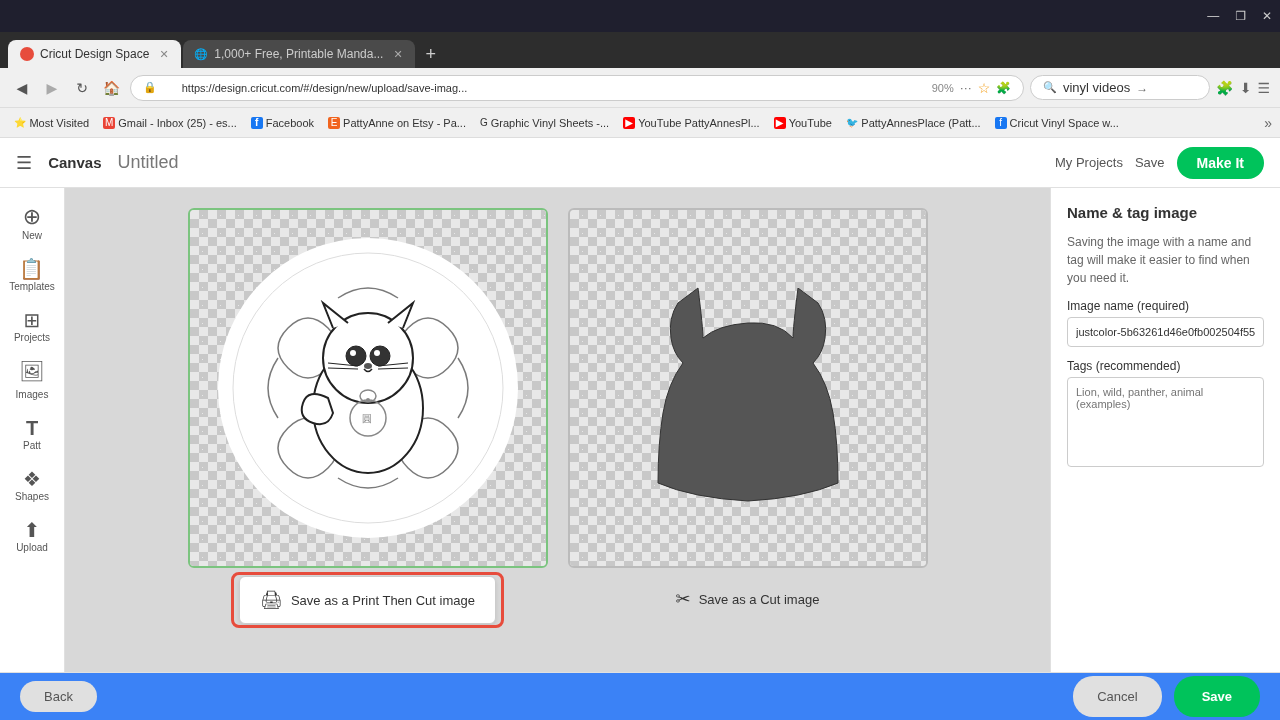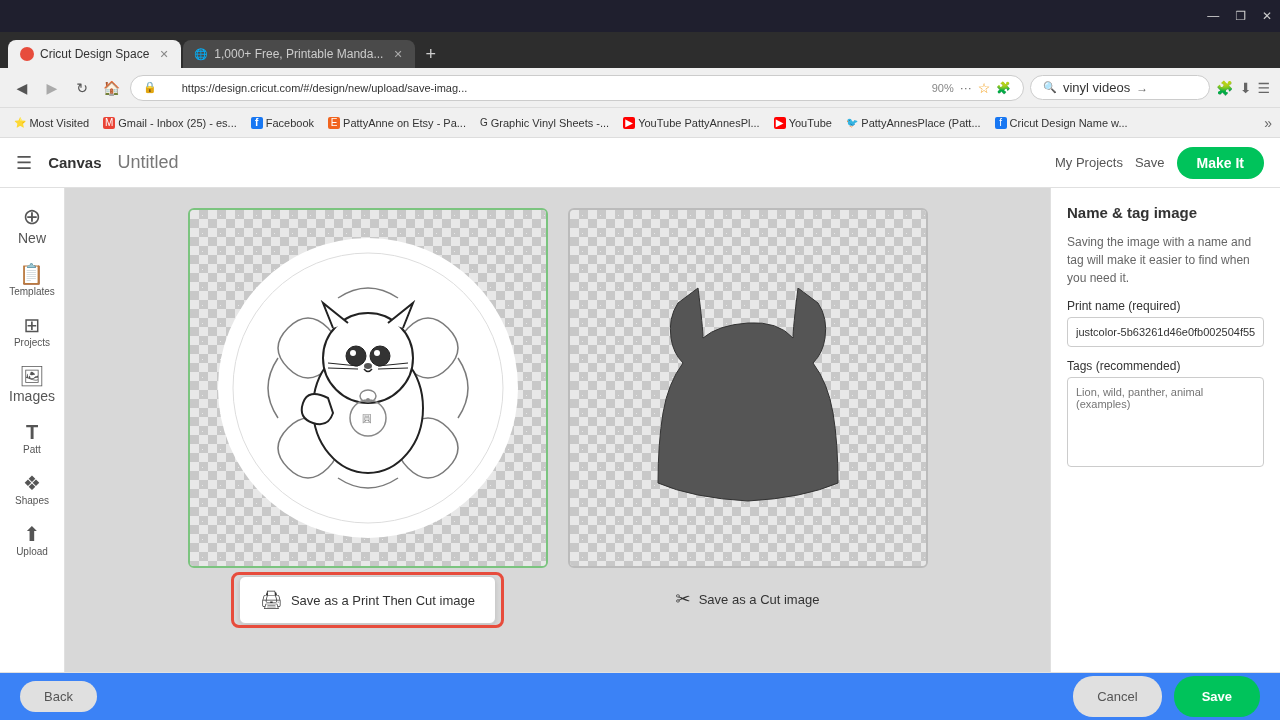--- a/index.html
+++ b/index.html
@@ -81,21 +81,21 @@
   <div style="display:flex; align-items:center; gap:3px; padding:2px 6px; border-radius:4px; cursor:pointer; white-space:nowrap;">
     <span style="font-size:10px; background:#ff0000; color:white; width:12px; height:12px; border-radius:2px; display:inline-flex; align-items:center; justify-content:center;">▶</span>
     <span>YouTube</span>
   </div>
   <div style="display:flex; align-items:center; gap:3px; padding:2px 6px; border-radius:4px; cursor:pointer; white-space:nowrap;">
     <span style="font-size:10px; color:#1da1f2;">🐦</span>
     <span>PattyAnnesPlace (Patt...</span>
   </div>
   <div style="display:flex; align-items:center; gap:3px; padding:2px 6px; border-radius:4px; cursor:pointer; white-space:nowrap;">
     <span style="font-size:10px; background:#1877f2; color:white; width:12px; height:12px; border-radius:2px; display:inline-flex; align-items:center; justify-content:center;">f</span>
-    <span>Cricut Design Name w...</span>
+    <span>Cricut Vinyl Space w...</span>
   </div>
   <span style="margin-left:auto; font-size:14px; color:#666; cursor:pointer;">»</span>
 </div>
 
 <div style="display:flex; flex-direction:column; height:calc(720px - 138px); background:#f5f5f5;">
 
   <div style="display:flex; align-items:center; height:50px; background:white; border-bottom:1px solid #e0e0e0; padding:0 16px; gap:16px;">
     <span style="font-size:18px; cursor:pointer; color:#555;">☰</span>
     <span style="font-size:15px; font-weight:600; color:#333;">Canvas</span>
     <span style="flex:1; font-size:18px; color:#777;">Untitled</span>
@@ -104,33 +104,33 @@
       <span style="font-size:13px; color:#555; cursor:pointer;">Save</span>
       <button style="background:#00c35b; color:white; border:none; padding:8px 20px; border-radius:20px; font-size:14px; font-weight:600; cursor:pointer;text-align:right;">Make It</button>
     </div>
   </div>
 
   <div style="display:flex; flex:1; overflow:hidden;">
 
     <div style="width:65px; background:white; border-right:1px solid #e0e0e0; display:flex; flex-direction:column; align-items:center; padding:10px 0; gap:2px;">
       <div style="display:flex; flex-direction:column; align-items:center; gap:2px; padding:8px 6px; border-radius:8px; cursor:pointer; width:56px;">
         <span style="font-size:22px; color:#555; line-height:1;">⊕</span>
-        <span style="font-size:14px; color:#555;">New</span>
+        <span style="font-size:10px; color:#555;">New</span>
       </div>
       <div style="display:flex; flex-direction:column; align-items:center; gap:2px; padding:8px 6px; border-radius:8px; cursor:pointer; width:56px;">
         <span style="font-size:20px; color:#555; line-height:1;">📋</span>
         <span style="font-size:10px; color:#555;">Templates</span>
       </div>
       <div style="display:flex; flex-direction:column; align-items:center; gap:2px; padding:8px 6px; border-radius:8px; cursor:pointer; width:56px;">
         <span style="font-size:20px; color:#555; line-height:1;">⊞</span>
         <span style="font-size:10px; color:#555;">Projects</span>
       </div>
       <div style="display:flex; flex-direction:column; align-items:center; gap:2px; padding:8px 6px; border-radius:8px; cursor:pointer; width:56px;">
         <span style="font-size:20px; color:#555; line-height:1;">🖼</span>
-        <span style="font-size:14px; color:#555;">Images</span>
+        <span style="font-size:10px; color:#555;margin-top:6px;">Images</span>
       </div>
       <div style="display:flex; flex-direction:column; align-items:center; gap:2px; padding:8px 6px; border-radius:8px; cursor:pointer; width:56px;">
         <span style="font-size:20px; color:#555; font-weight:bold; line-height:1;">T</span>
         <span style="font-size:10px; color:#555;">Patt</span>
       </div>
       <div style="display:flex; flex-direction:column; align-items:center; gap:2px; padding:8px 6px; border-radius:8px; cursor:pointer; width:56px;">
         <span style="font-size:20px; color:#555; line-height:1;">❖</span>
         <span style="font-size:10px; color:#555;">Shapes</span>
       </div>
       <div style="display:flex; flex-direction:column; align-items:center; gap:2px; padding:8px 6px; border-radius:8px; cursor:pointer; width:56px;">
@@ -244,21 +244,21 @@
           </div>
         </div>
 
       </div>
     </div>
 
     <div style="width:230px; background:white; border-left:1px solid #e0e0e0; padding:16px; display:flex; flex-direction:column; gap:12px;">
       <h3 style="font-size:15px; font-weight:600; color:#333;">Name &amp; tag image</h3>
       <p style="font-size:12px; color:#666; line-height:1.5;">Saving the image with a name and tag will make it easier to find when you need it.</p>
       <div>
-        <div style="font-size:12px; color:#333; margin-bottom:4px;">Print name (required)</div>
+        <div style="font-size:12px; color:#333; margin-bottom:4px;">Image name (required)</div>
         <input type="text" style="width: 100%; border: 1px solid rgb(204, 204, 204); border-radius: 4px; padding: 8px; font-size: 11px; color: rgb(51, 51, 51);" value="justcolor-5b63261d46e0fb002504f55">
       </div>
       <div>
         <div style="font-size:12px; color:#333; margin-bottom:4px;">Tags (recommended)</div>
         <textarea style="width: 100%; border: 1px solid rgb(204, 204, 204); border-radius: 4px; padding: 8px; font-size: 11px; color: rgb(153, 153, 153); height: 90px; resize: none; font-family: Arial, sans-serif;" placeholder="Lion, wild, panther, animal (examples)"></textarea>
       </div>
     </div>
 
   </div>
 

